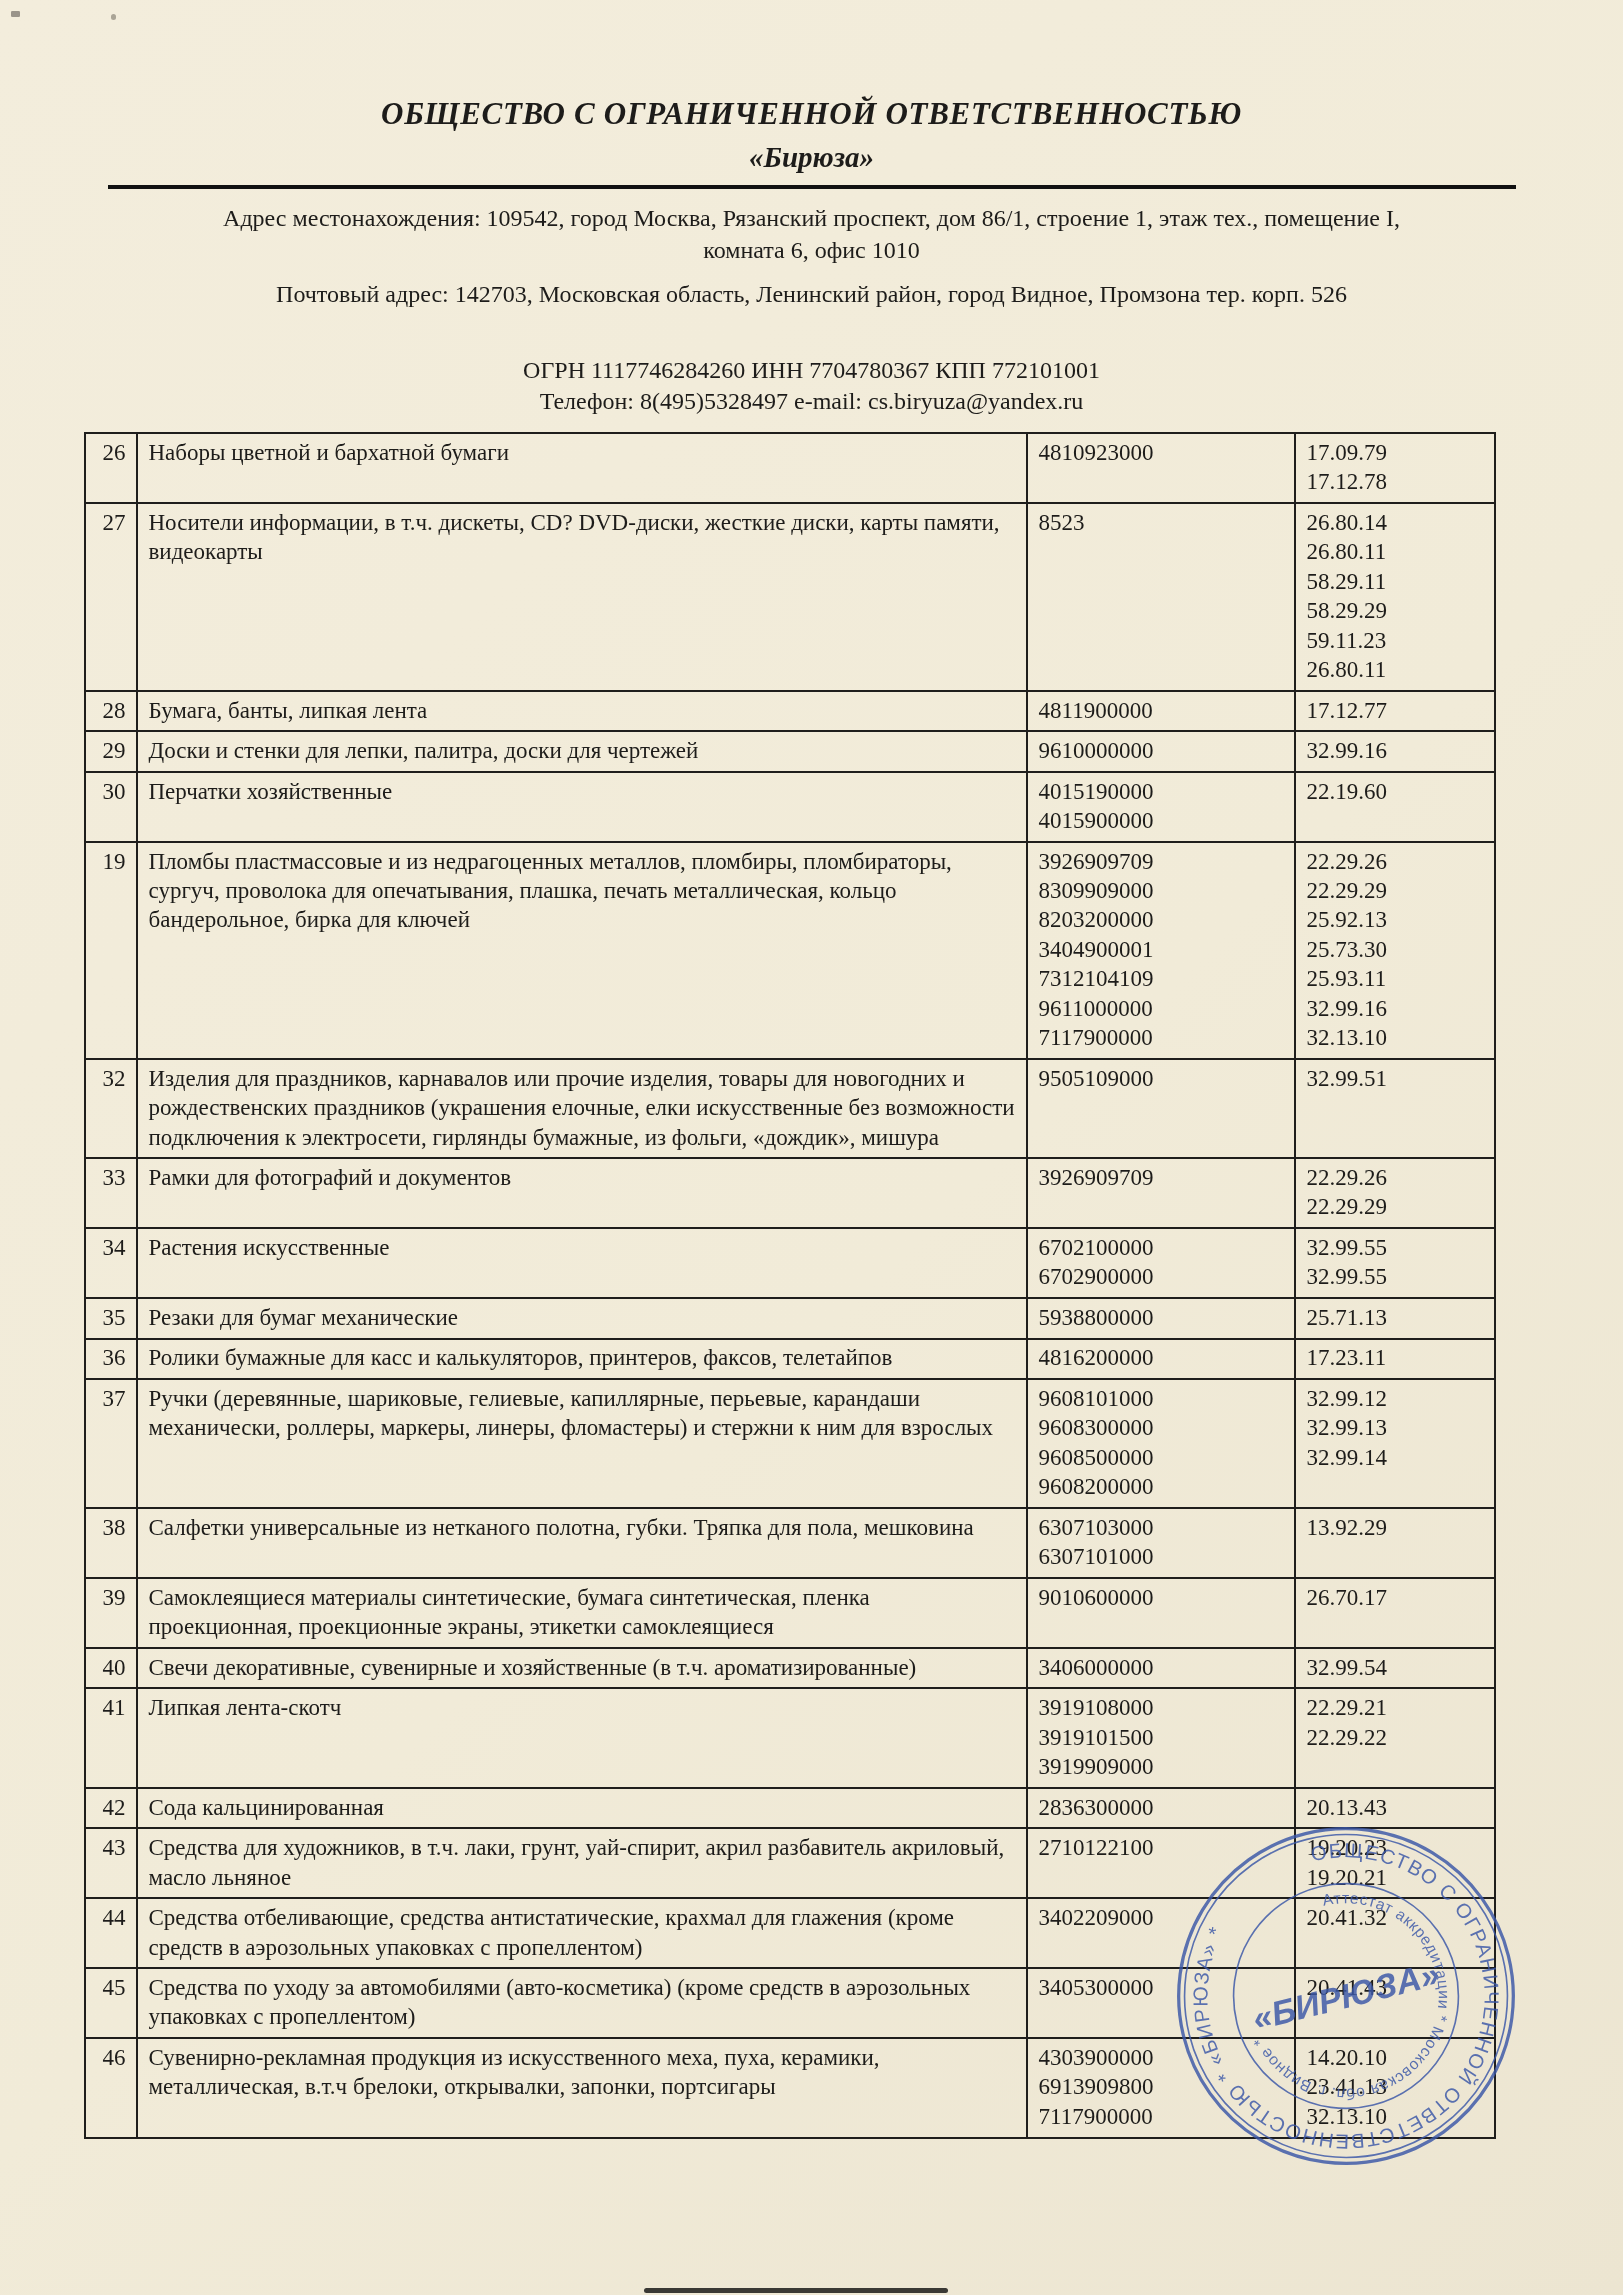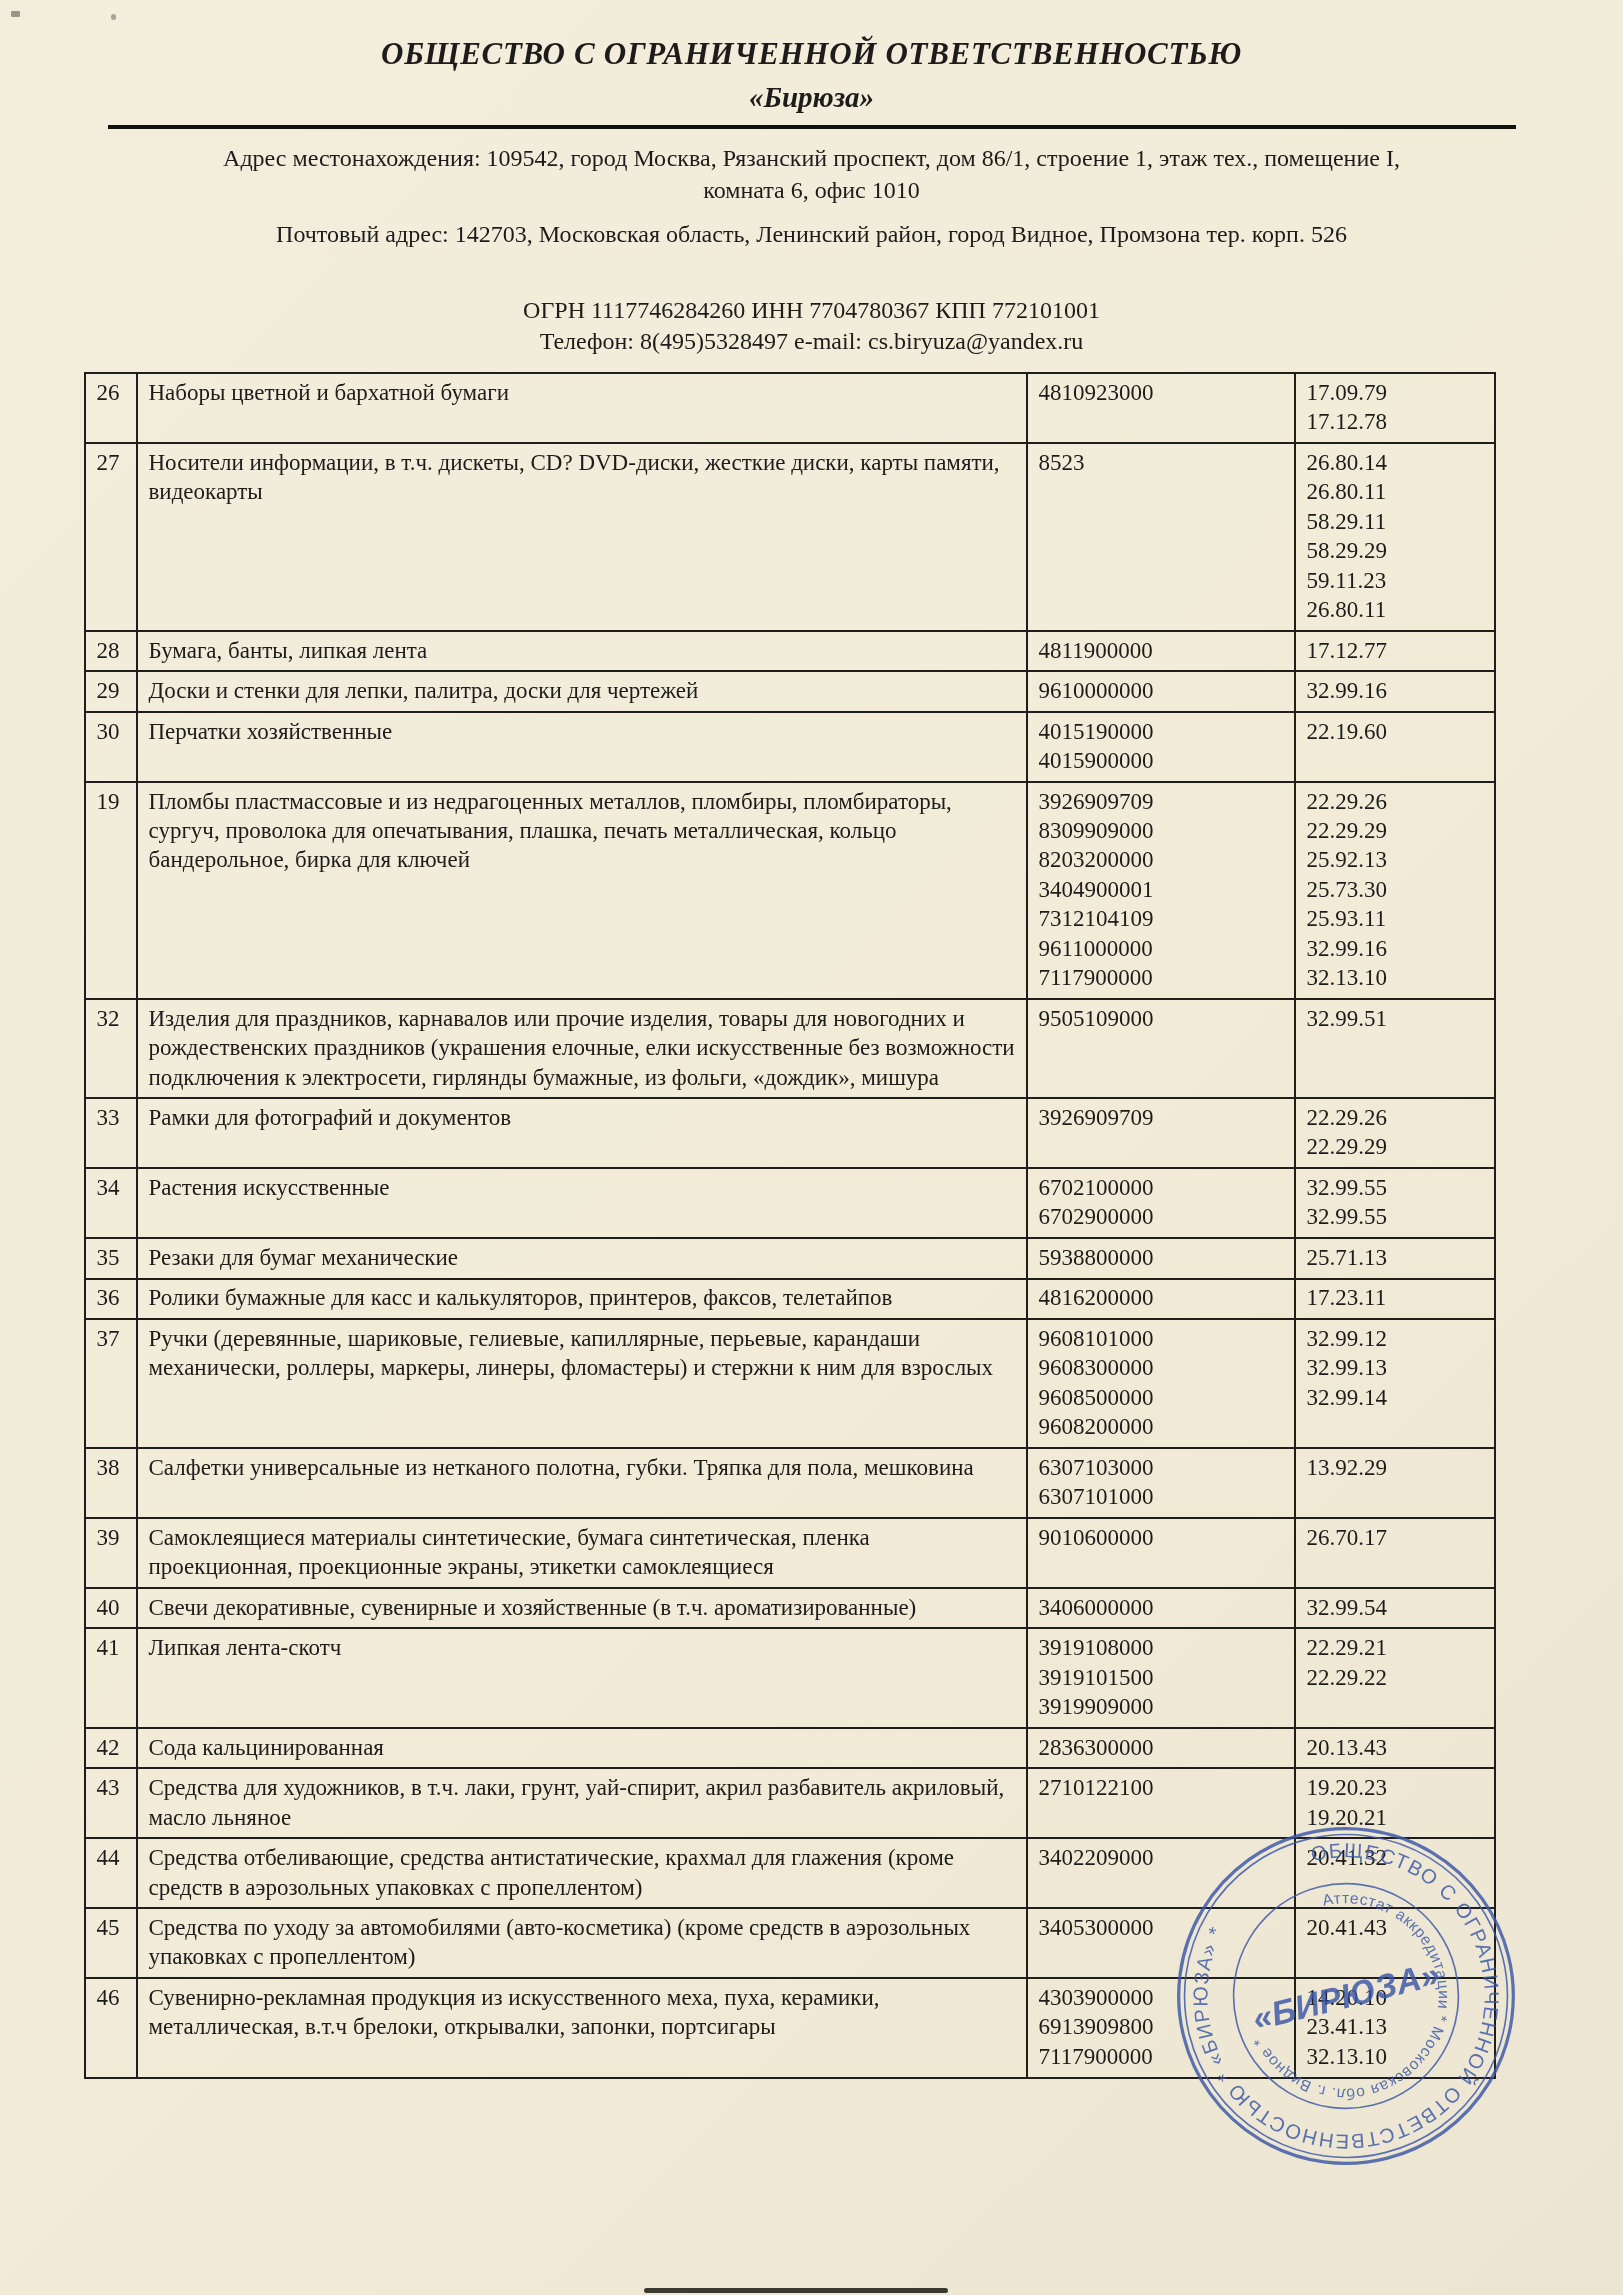--- a/index.html
+++ b/index.html
@@ -3,37 +3,37 @@
 <meta charset="utf-8">
 <style>
   :root { --stamp-color:#3a57a8; }
   * { margin:0; padding:0; box-sizing:border-box; }
   body { background:#8a8578; font-family:"Liberation Serif","DejaVu Serif",serif; }
   .page{
     position:relative; width:1623px; height:2295px; margin:0 auto;
     background:linear-gradient(135deg,#f3eddc 0%,#f1ebd8 55%,#ece5d1 100%);
     color:#1d1c1a; overflow:hidden;
   }
-  .header{ padding-top:36px; text-align:center; }
+  .header{ padding-top:96px; text-align:center; }
   .company-title{ font-size:31px; font-weight:bold; font-style:italic; letter-spacing:0.7px; }
   .company-name{ font-size:29px; font-weight:bold; font-style:italic; margin-top:9.2px; }
   .title-rule{ width:1408px; margin:10.5px auto 14.4px auto; border-top:4.6px solid #111; }
   .addr{ font-size:24px; max-width:1217px; margin:13px auto; line-height:1.32; }
   .reg{ font-size:24px; margin-top:46px; }
   .contact{ font-size:24px; margin-top:3.9px; }
 
   table.products{
     border-collapse:collapse; table-layout:fixed;
     width:1410px; margin:17px 0 0 84px;
     font-size:23px; line-height:1.28;
   }
   table.products td{
     border:2px solid #1f1e1c; vertical-align:top; padding:3.9px 10.5px 5.2px 10.5px;
   }
-  td.c-num{ text-align:left; padding-left:2.6px; padding-right:2.6px; }
+  td.c-num{ text-align:right; padding-left:2.6px; padding-right:2.6px; }
   td.c-codes, td.c-cls{ white-space:pre-line; }
   td.c-cls{ padding-left:14.4px; }
 
   .stamp{
     position:absolute; left:1163px; top:1813px; width:366px; height:366px;
     transform:rotate(-14deg); opacity:.82; pointer-events:none;
   }
   .stamp text{ fill:var(--stamp-color); font-family:"Liberation Sans","DejaVu Sans",sans-serif; }
   .stamp circle{ stroke:var(--stamp-color); fill:none; }
 

